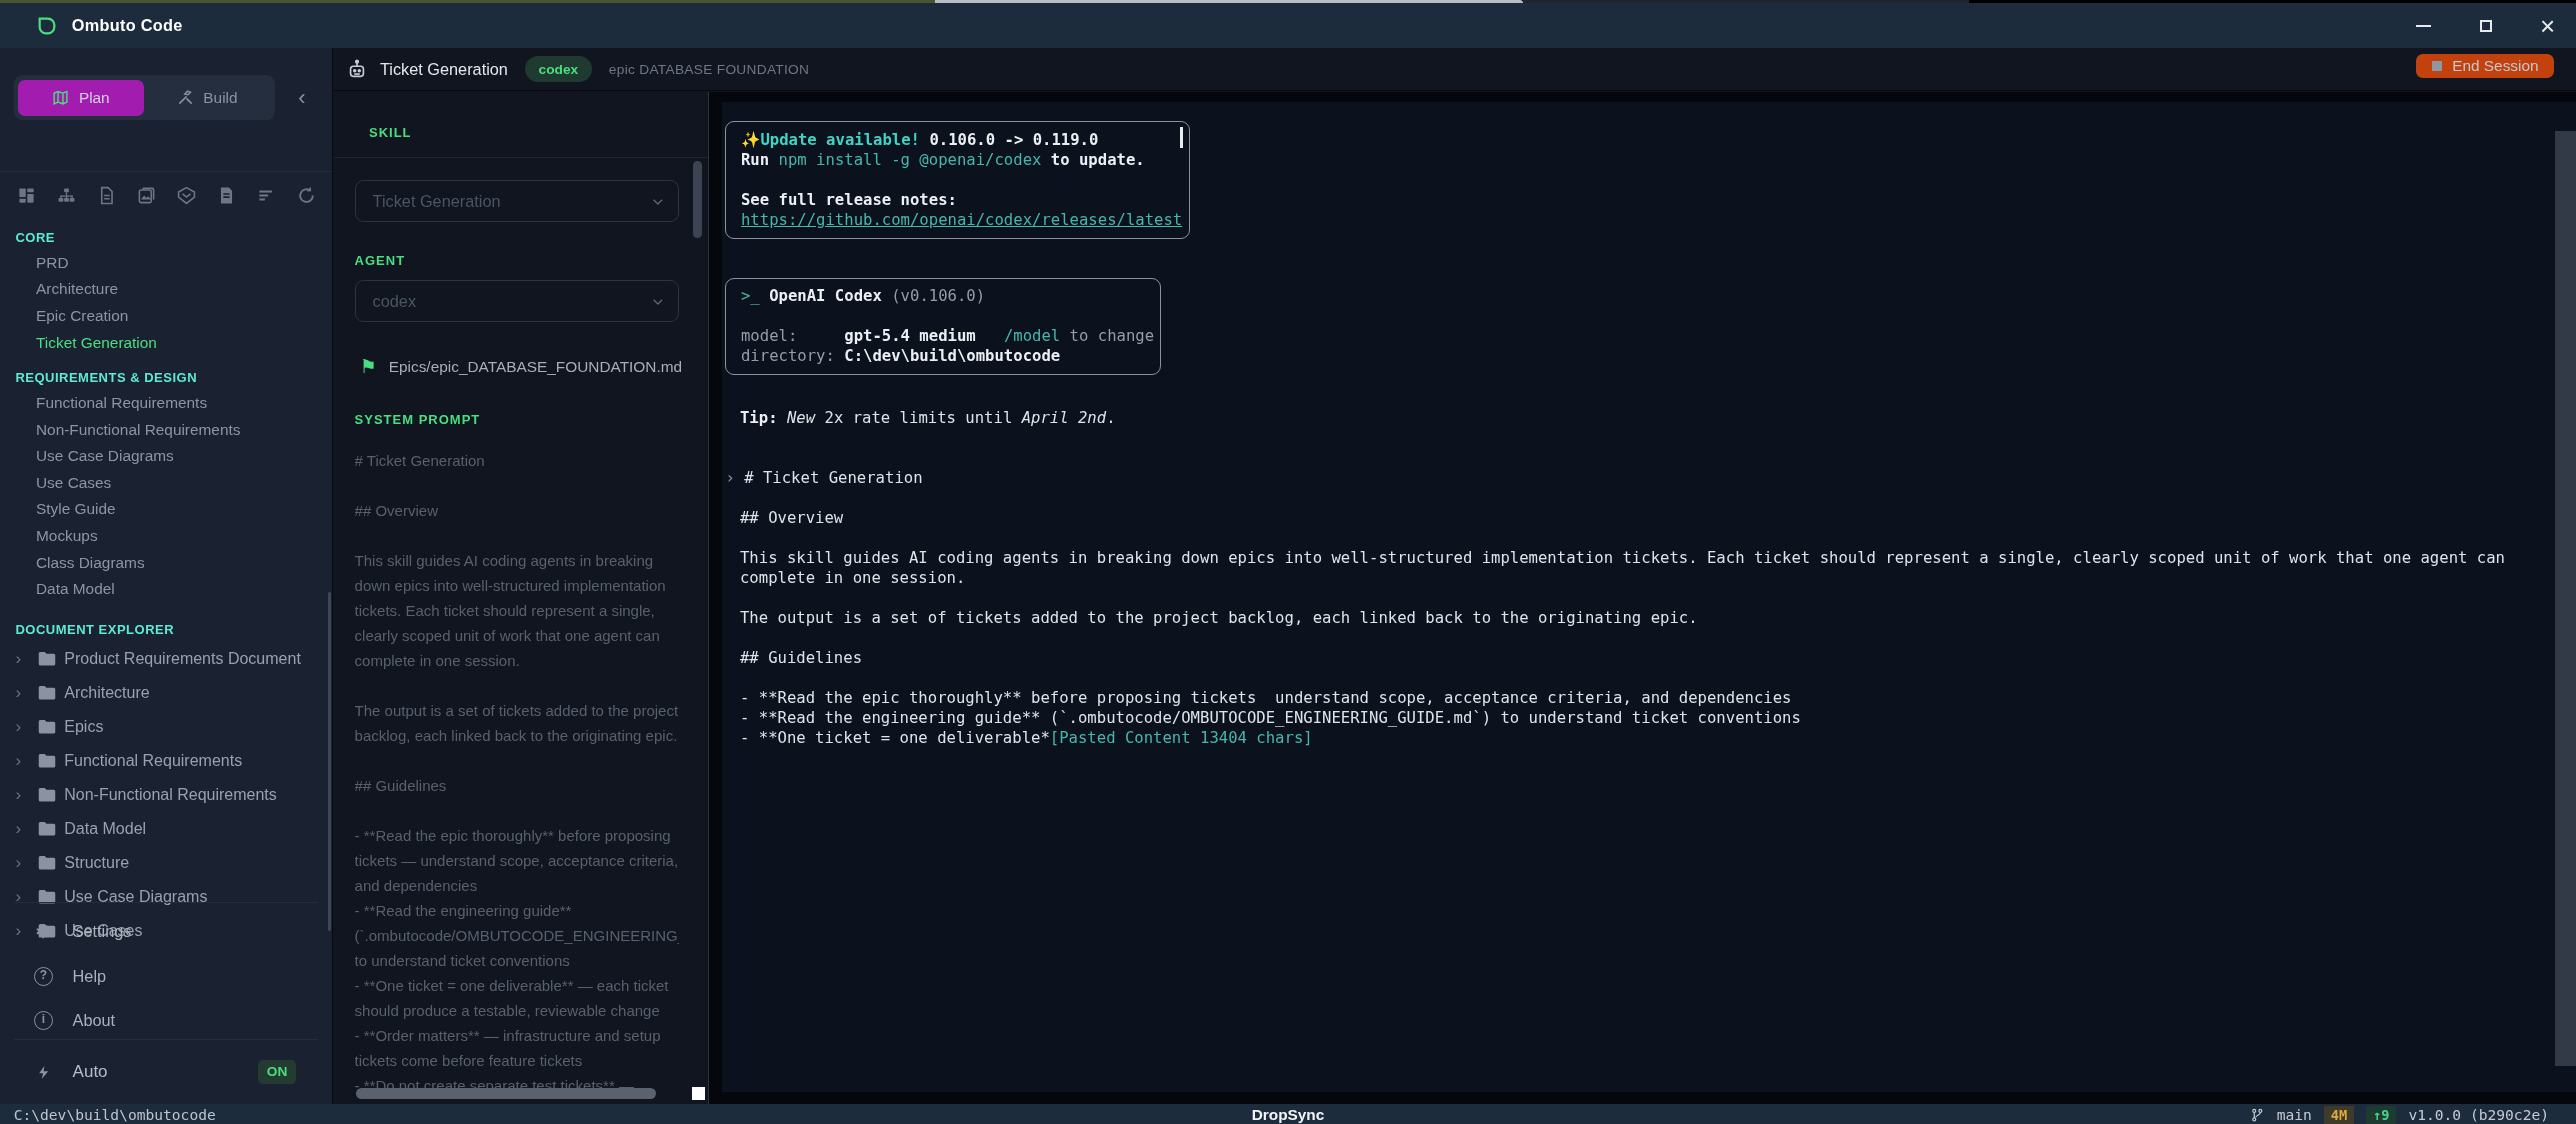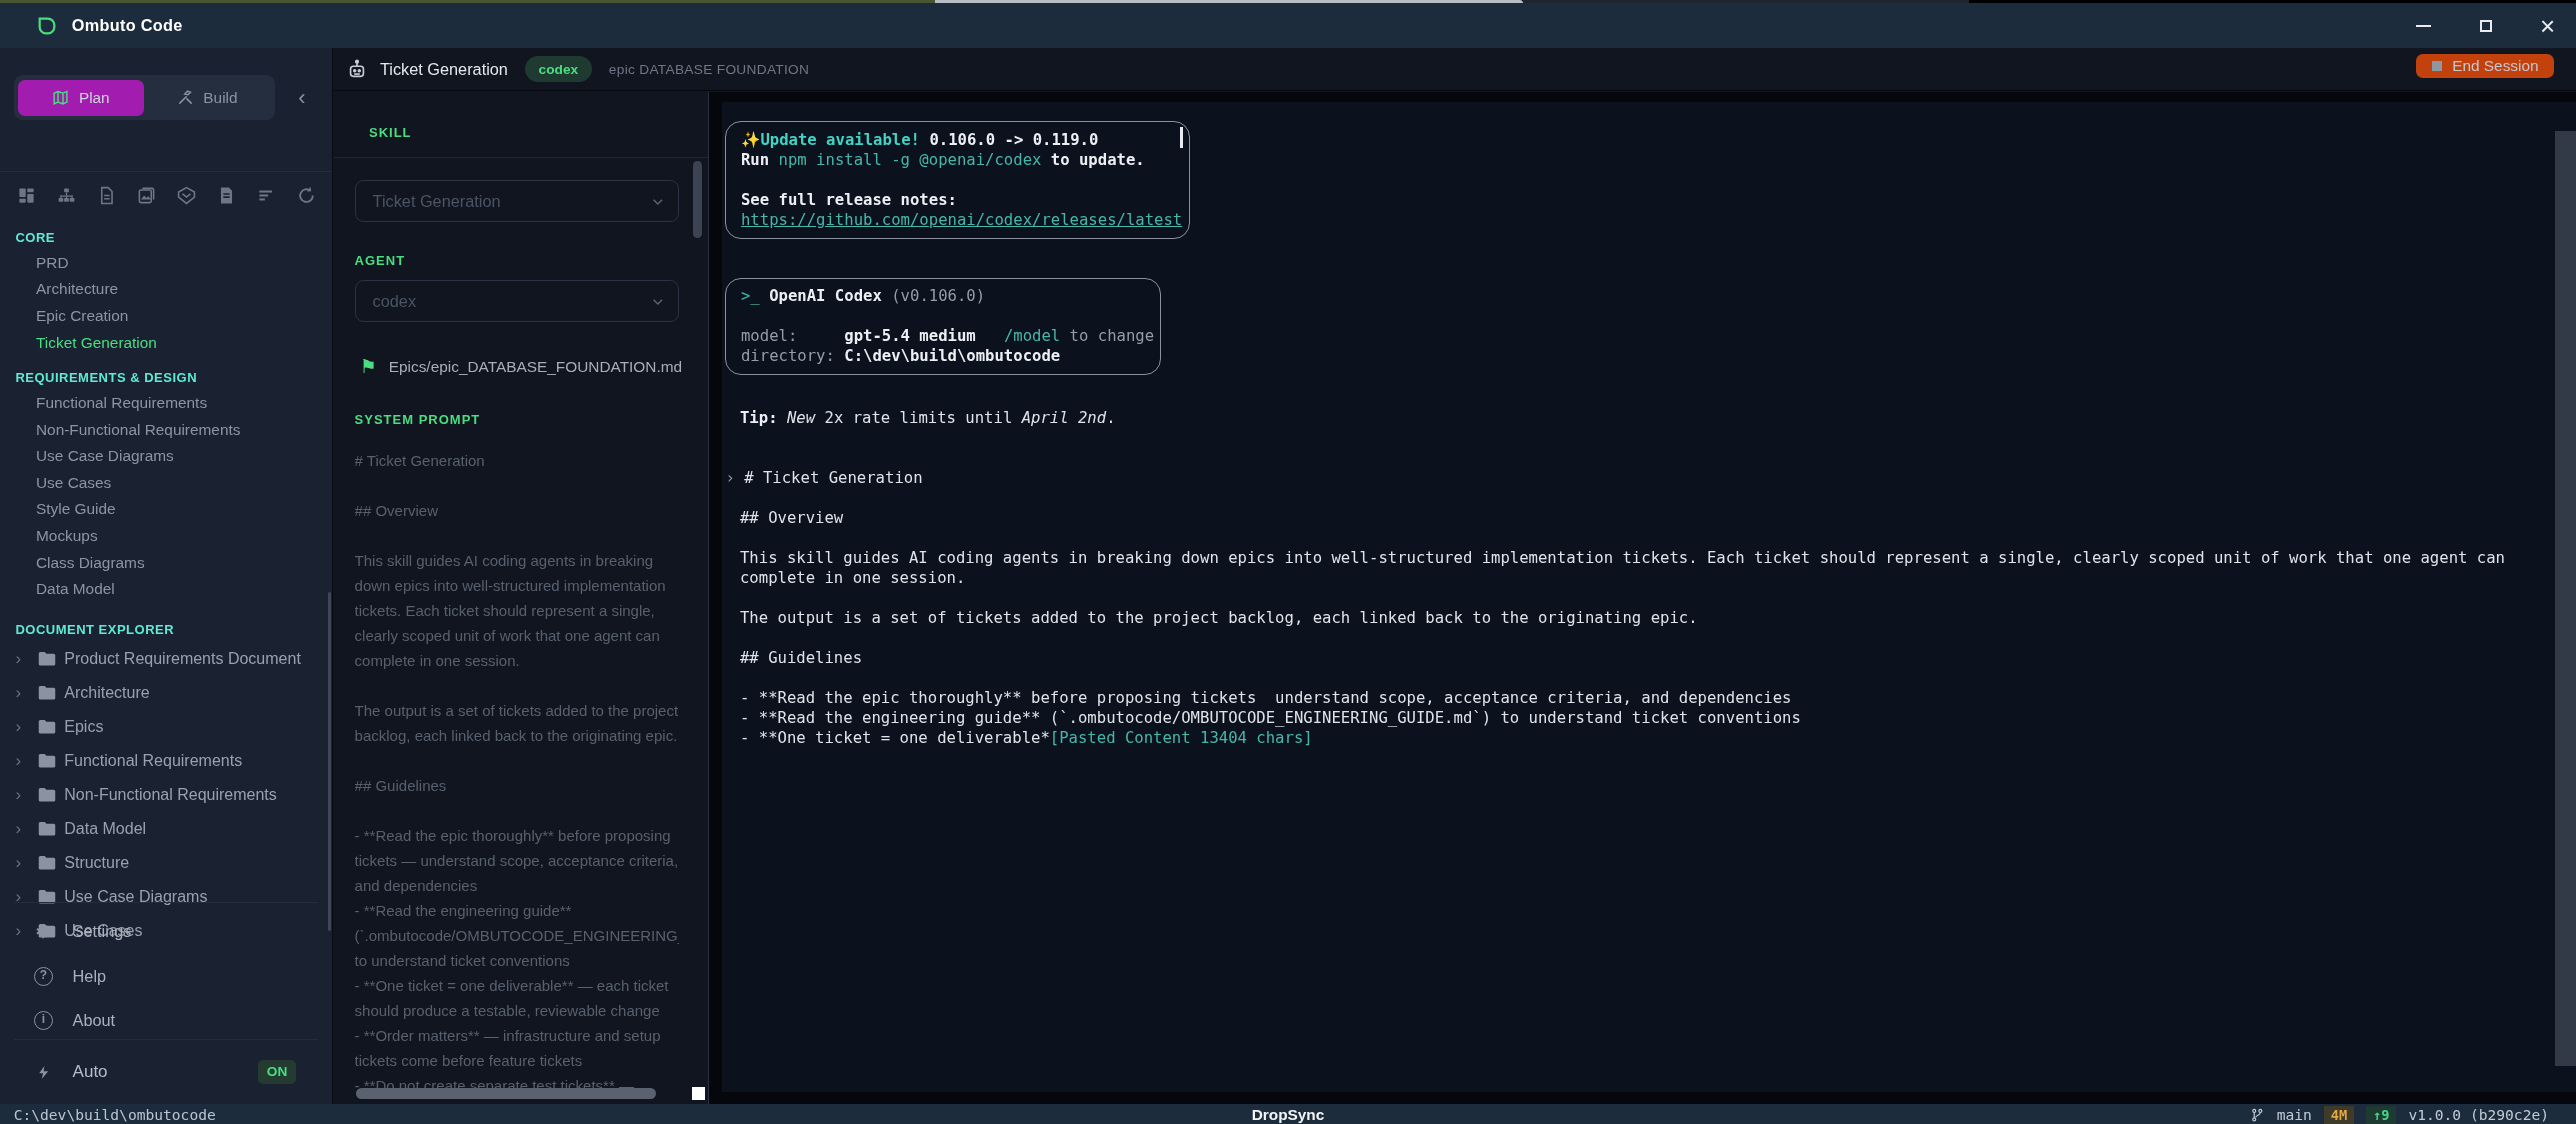--- a/index.html
+++ b/index.html
@@ -84,21 +84,21 @@
   .pp.tight { margin-bottom:0; }
   #config-vthumb { position:absolute; right:6px; top:69px; width:8.6px; height:77px; background:#3c4453; border-radius:4.3px; }
   #config-hthumb { position:absolute; left:22px; bottom:5.1px; width:300px; height:11px; background:#5a6270; border-radius:6px; }
   #drag-square { position:absolute; right:2.6px; bottom:4.3px; width:13px; height:13px; background:#fff; }
 
   
   #terminal-outer { position:absolute; left:709px; right:0; top:92px; bottom:20.6px; background:#05070d; }
   #divider-v { position:absolute; left:708px; top:92px; bottom:20.6px; width:0.9px; background:#2a3341; }
   #terminal { position:absolute; left:13px; top:10.3px; right:21.4px; bottom:12px; background:#0c121d; font-family:"DejaVu Sans Mono", monospace; font-size:15.6px; padding:0 0 0 3.4px; overflow:hidden; }
   .tline { white-space:pre; line-height:20px; height:20px; }
-  .term-box { position:relative; border:1.7px solid #8b93a0; border-radius:16px; padding:7.7px 14.6px; }
+  .term-box { position:relative; border:1.7px solid #8b93a0; border-radius:9px; padding:7.7px 14.6px; }
   #update-box { margin-top:19px; width:465px; }
   #codex-box { margin-top:39px; width:436px; }
   #term-cursor { position:absolute; right:6.9px; top:5.1px; width:2.6px; height:20.6px; background:#e8ebef; }
   #tip-line { margin:33px 0 0 14.6px; }
   #term-body { margin:40px 0 0 14.6px; }
   .outdent { margin-left:-14.6px; }
   .t-b { color:#eceff4; font-weight:bold; }
   .t-pl { color:#dfe3ea; }
   .t-gr { color:#959daa; }
   .t-cy { color:#45b8ab; }

